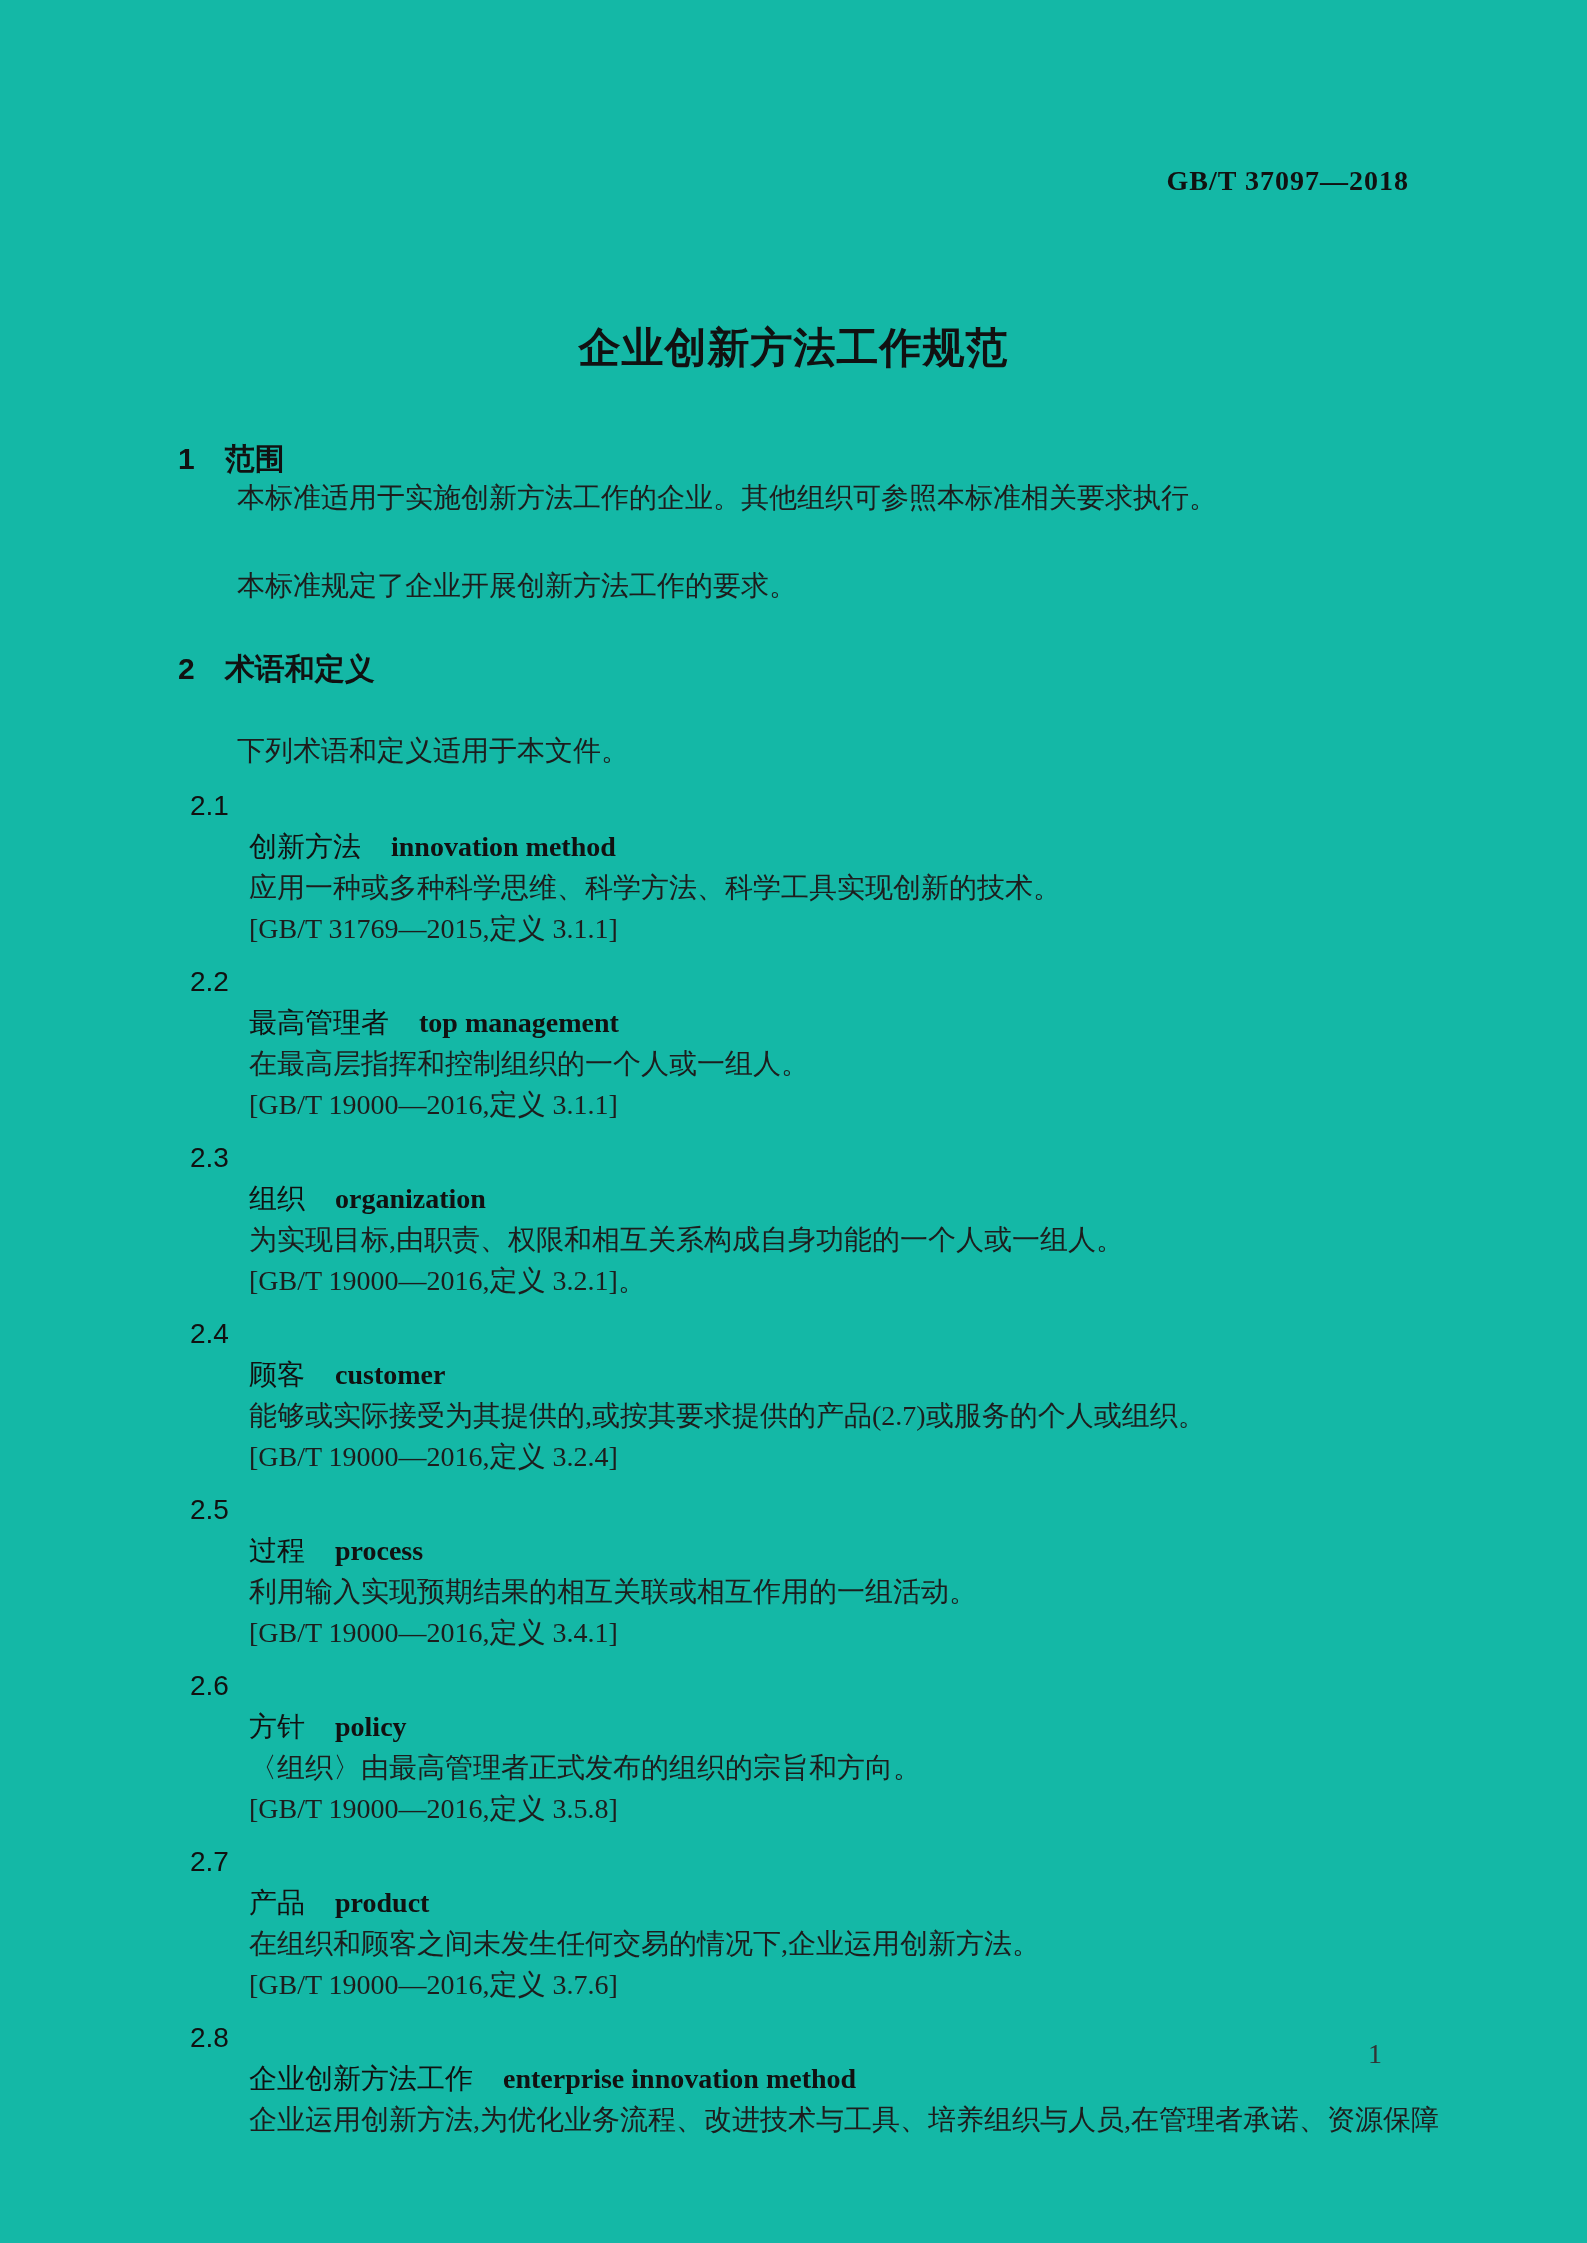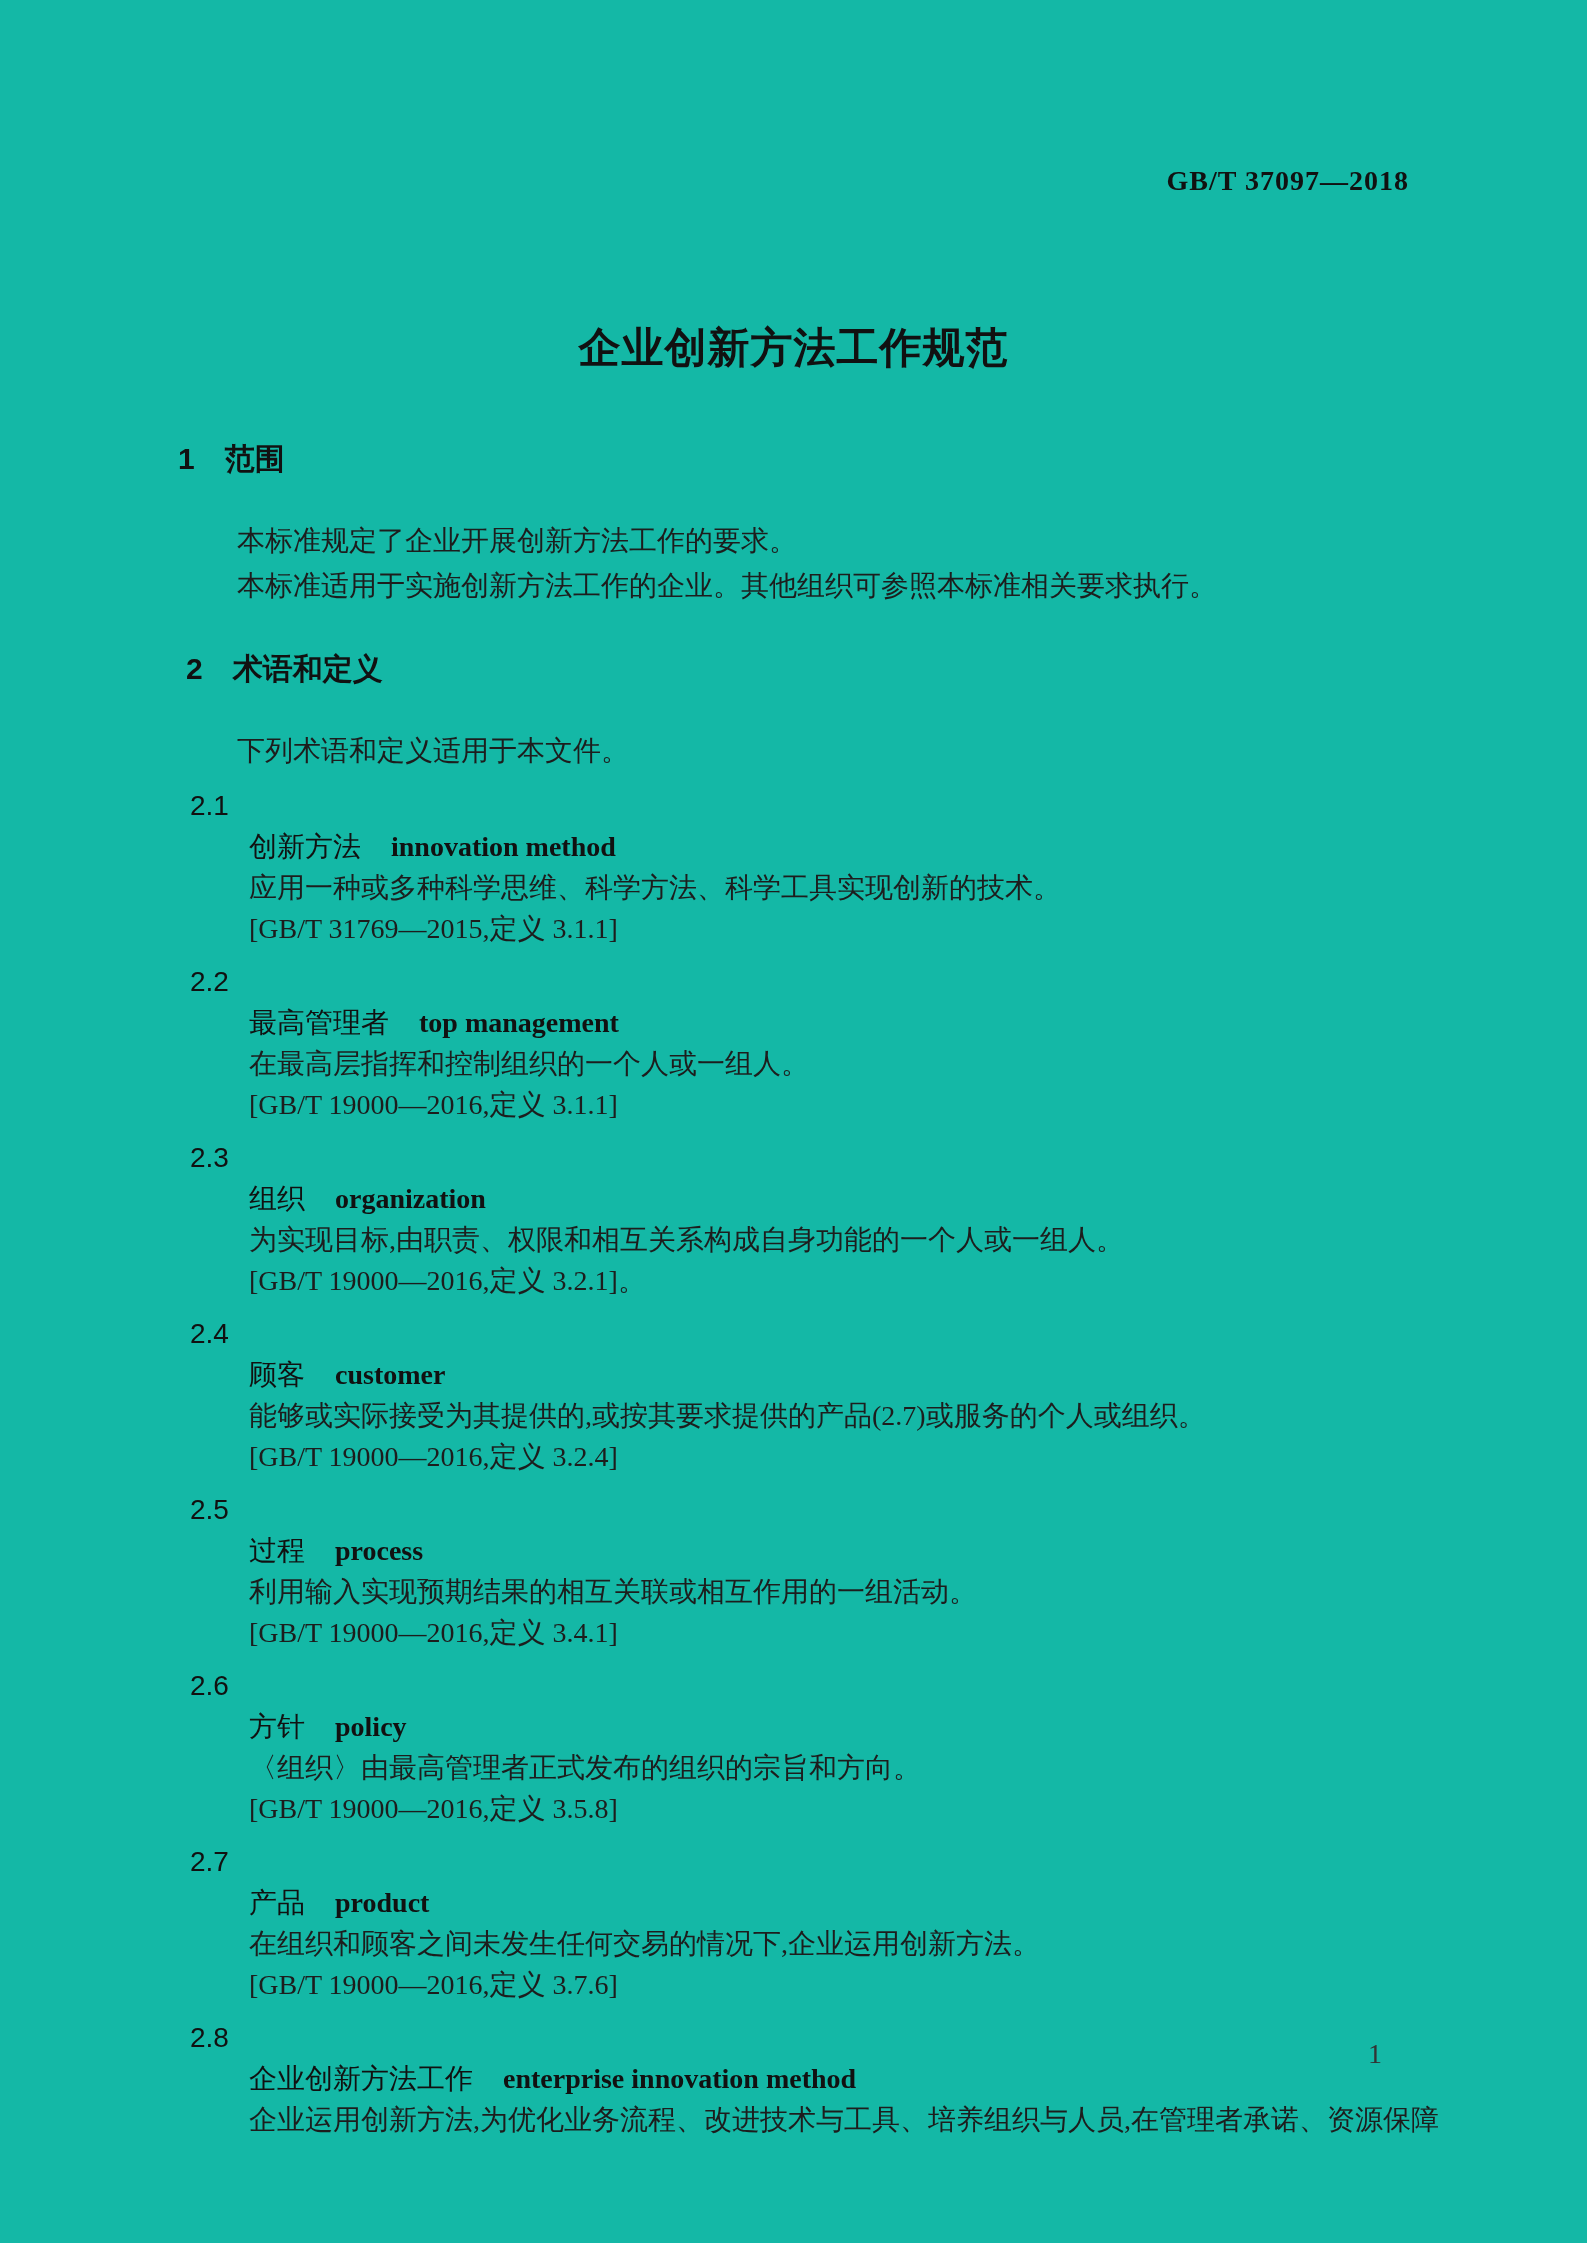--- a/index.html
+++ b/index.html
@@ -50,21 +50,21 @@
   }
   .sec-heading .sec-num { display: inline-block; margin-right: 30px; font-weight: bold; }
 
   .para {
     margin: 0; margin-left: 59px;
     line-height: 45px;
     font-family: "Liberation Serif", serif;
   }
   .para.first { margin-top: 43px; }
 
-  .sec2-heading { margin-top: 45px; margin-left: 8px; }
+  .sec2-heading { margin-top: 45px; }
   .intro { margin-top: 43px; }
 
   .terms { margin-top: 0; }
 
   .term-block { margin: 12px; }
   .clause-num {
     font-family: "Liberation Sans", sans-serif;
     font-size: 28px;
     line-height: 41px;
     color: #111;
@@ -109,22 +109,22 @@
 
   <div class="header-code">GB/T 37097—2018</div>
 
   <div class="doc-title">企业创新方法工作规范</div>
 
   <div class="content">
 
     <div class="sec-heading">
       <span class="sec-num">1</span><span>范围</span>
     </div>
+    <p class="para">本标准适用于实施创新方法工作的企业。其他组织可参照本标准相关要求执行。</p>
     <p class="para first">本标准规定了企业开展创新方法工作的要求。</p>
-    <p class="para">本标准适用于实施创新方法工作的企业。其他组织可参照本标准相关要求执行。</p>
 
     <div class="sec-heading sec2-heading">
       <span class="sec-num">2</span><span>术语和定义</span>
     </div>
     <p class="para intro">下列术语和定义适用于本文件。</p>
 
     <div class="terms">
 
       <div class="term-block">
         <div class="clause-num">2.1</div>

